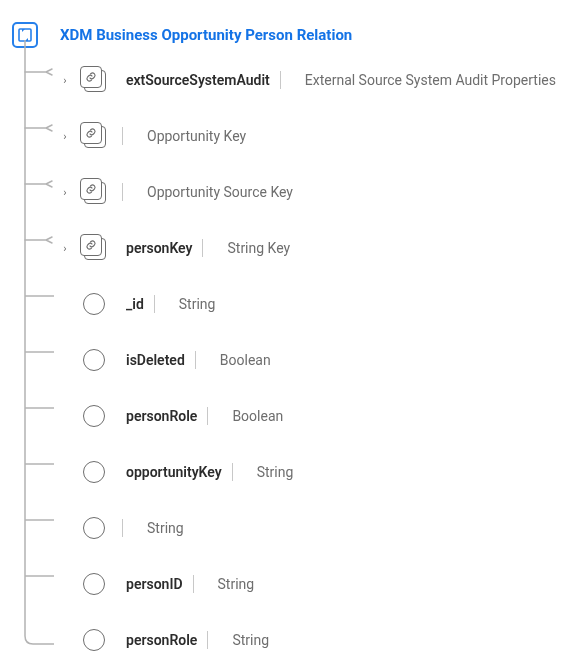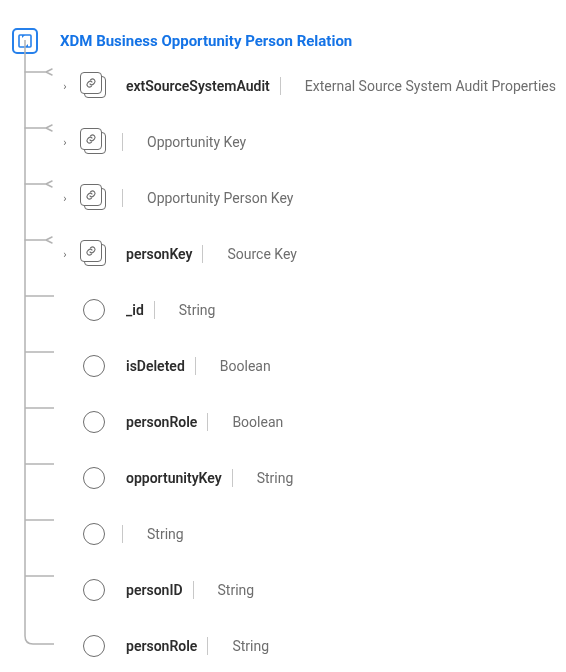--- a/index.html
+++ b/index.html
@@ -10,21 +10,21 @@
     height: 672px;
     font-family: -apple-system, BlinkMacSystemFont, "Segoe UI", Roboto, Helvetica, Arial, sans-serif;
     font-size: 14px;
     color: #2c2c2c;
     background: #fff;
     position: relative;
   }
   .root-row {
     display: flex;
     align-items: center;
-    padding: 28px 12px 0 12px;
+    padding: 22px 12px 0 12px;
   }
   .root-icon-box {
     width: 26px;
     height: 26px;
     border: 2px solid #2680eb;
     border-radius: 5px;
     display: flex;
     align-items: center;
     justify-content: center;
     flex: 0 0 auto;
@@ -205,40 +205,40 @@
             <svg width="12" height="12" viewBox="0 0 24 24">
               <g fill="none" stroke="#6e6e6e" stroke-width="2.2" stroke-linecap="round">
                 <path d="M10 14a5 5 0 0 0 7 0l2-2a5 5 0 0 0-7-7l-1 1"></path>
                 <path d="M14 10a5 5 0 0 0-7 0l-2 2a5 5 0 0 0 7 7l1-1"></path>
               </g>
             </svg>
           </div>
         </div>
       </div>
       <div class="divider"></div>
-      <div class="field-type">Opportunity Person Key</div>
+      <div class="field-type">Opportunity Source Key</div>
     </div>
     <div class="field-row">
       <div class="chevron">›</div>
       <div class="icon-slot">
         <div class="obj-icon">
           <div class="back"></div>
           <div class="front">
             <svg width="12" height="12" viewBox="0 0 24 24">
               <g fill="none" stroke="#6e6e6e" stroke-width="2.2" stroke-linecap="round">
                 <path d="M10 14a5 5 0 0 0 7 0l2-2a5 5 0 0 0-7-7l-1 1"></path>
                 <path d="M14 10a5 5 0 0 0-7 0l-2 2a5 5 0 0 0 7 7l1-1"></path>
               </g>
             </svg>
           </div>
         </div>
       </div>
       <div class="field-name">personKey</div>
       <div class="divider"></div>
-      <div class="field-type">Source Key</div>
+      <div class="field-type">String Key</div>
     </div>
     <div class="field-row">
       <div class="chevron"></div>
       <div class="icon-slot">
         <div class="leaf-icon"></div>
       </div>
       <div class="field-name">_id</div>
       <div class="divider"></div>
       <div class="field-type">String</div>
     </div>

